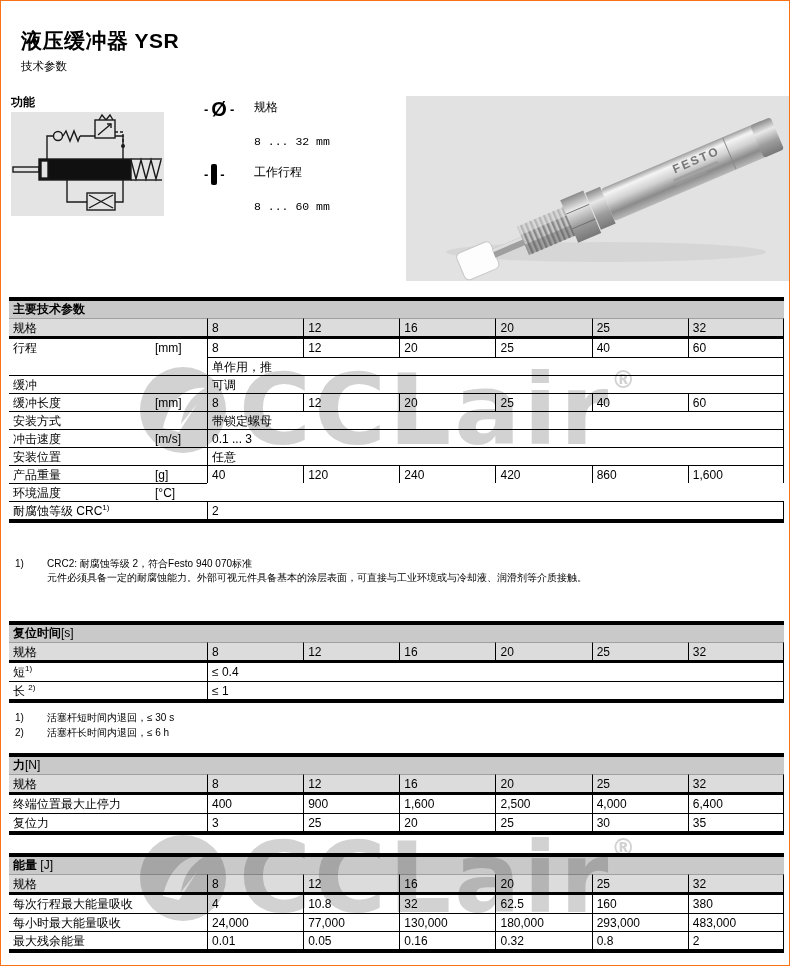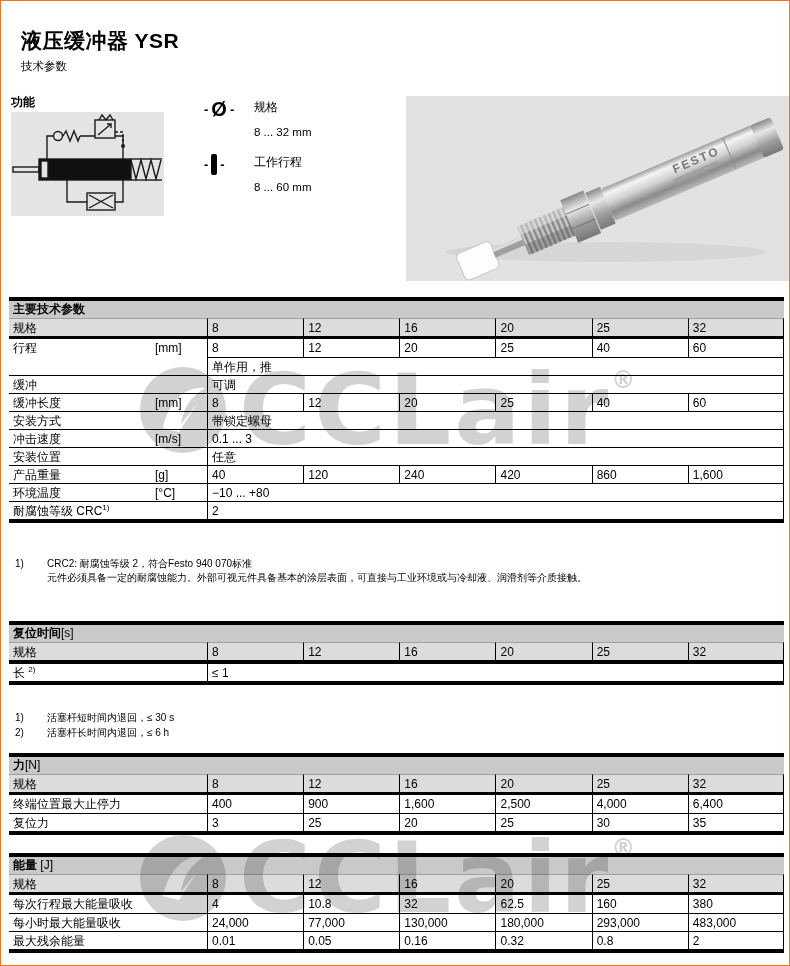--- a/index.html
+++ b/index.html
@@ -16,21 +16,21 @@
   .fn-label{position:absolute;left:10px;top:93px;font-size:12px;font-weight:bold;}
   .diagram{position:absolute;left:10px;top:111px;}
   .pictos{position:absolute;left:203px;top:98px;}
   .picto-row{display:flex;align-items:flex-start;margin-bottom:16px;}
   .picto{width:46px;display:flex;align-items:center;justify-content:flex-start;gap:3px;font-weight:bold;}
   .picto .dash{font-size:13px;}
   .sym-d{font-size:20px;font-weight:bold;line-height:20px;}
   .sym-bar{display:inline-block;width:6px;height:21px;background:#000;border-radius:2px;}
   .picto-text{padding-left:4px;}
   .p-label{font-size:12px;}
-  .p-value{font-size:11.5px;margin-top:10px;}
+  .p-value{font-size:11.5px;margin-top:19px;font-family:Liberation Mono, monospace;}
   .photo{position:absolute;left:405px;top:95px;}
 
   
   .ptable{position:absolute;left:8px;width:775px;font-size:12px;}
   .bar{height:4px;background:#000;}
   .bar.mid{height:3px;}
   .trow{display:grid;grid-template-columns:142px 56px repeat(6,1fr);}
   .cl{box-sizing:border-box;height:18px;line-height:16px;padding:1px 4px 0 4px;overflow:hidden;white-space:nowrap;}
   .t-title{background:#c9c9c9;}
   .t-title .cl{height:17px;line-height:15px;}
@@ -254,21 +254,20 @@
         <div class="cl v">40</div>
         <div class="cl v">120</div>
         <div class="cl v">240</div>
         <div class="cl v">420</div>
         <div class="cl v">860</div>
         <div class="cl v last">1,600</div>
       </div>
       <div class="trow drow">
         <div class="cl lab">环境温度</div>
         <div class="cl unit">[°C]</div>
-        <div class="cl v vspan">−10 ... +80</div>
       </div>
       <div class="trow drow">
         <div class="cl lab">耐腐蚀等级 CRC<sup>1)</sup></div>
         <div class="cl unit"></div>
         <div class="cl v vspan">2</div>
       </div>
       <div class="bar bottom"></div>
     </div>
   <div class="fnblock" id="fn-main" style="top:556px">
       <div class="fn">
@@ -288,20 +287,24 @@
       <div class="trow t-spec">
         <div class="cl lab wide">规格</div>
         <div class="cl v">8</div>
         <div class="cl v">12</div>
         <div class="cl v">16</div>
         <div class="cl v">20</div>
         <div class="cl v">25</div>
         <div class="cl v last">32</div>
       </div>
       <div class="bar mid"></div>
+      <div class="trow drow first">
+        <div class="cl lab wide">短<sup>1)</sup></div>
+        <div class="cl v vspan">≤ 0.4</div>
+      </div>
       <div class="trow drow">
         <div class="cl lab wide">长 <sup>2)</sup></div>
         <div class="cl v vspan">≤ 1</div>
       </div>
       <div class="bar bottom"></div>
     </div>
   <div class="fnblock" id="fn-reset" style="top:710px">
       <div class="fn">
         <div class="fn-num">1)</div>
         <div class="fn-text">

